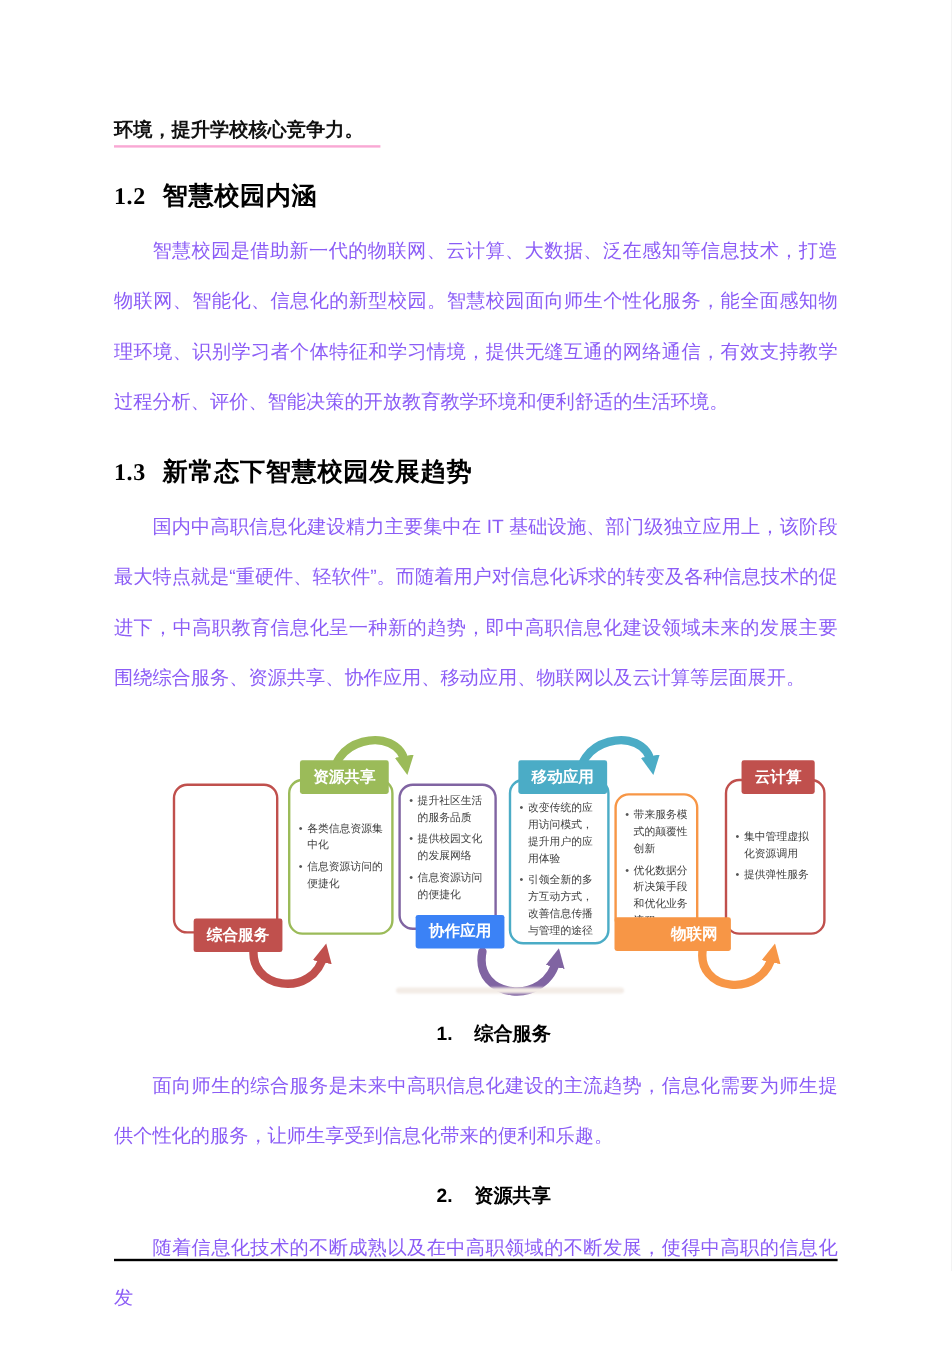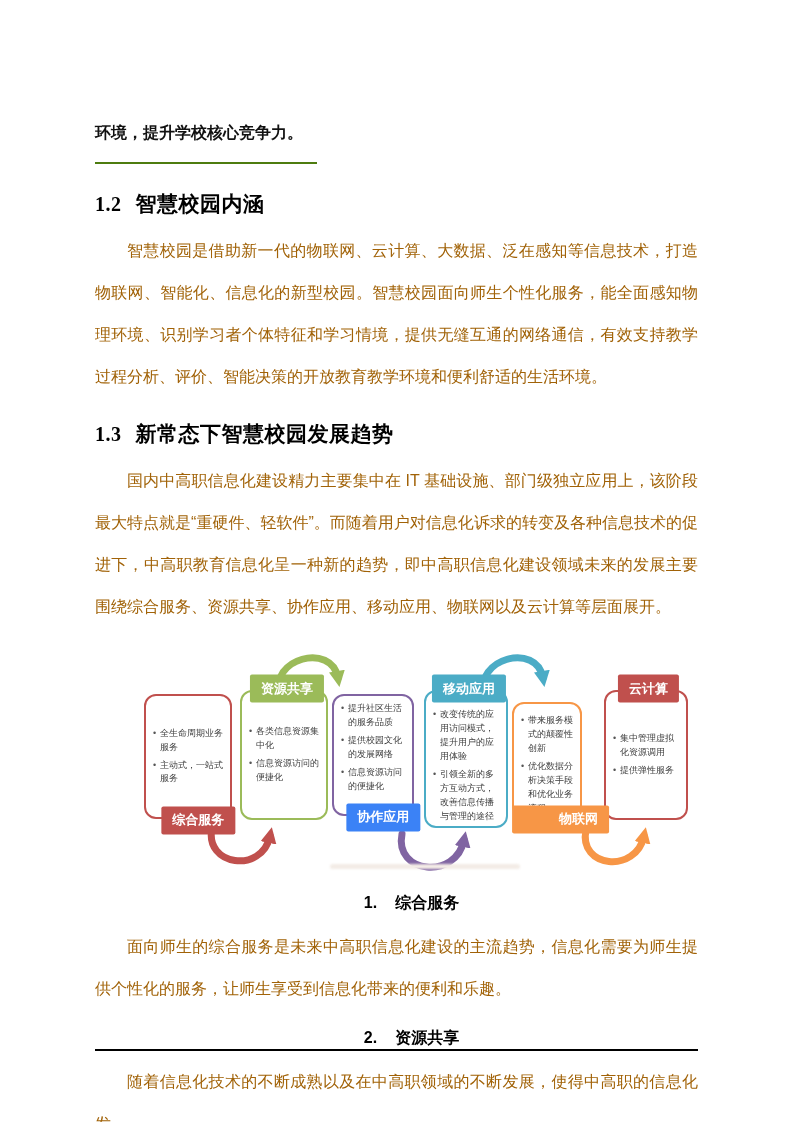--- a/index.html
+++ b/index.html
@@ -10,37 +10,36 @@
     background:#ffffff;
     font-family:"Liberation Sans","DejaVu Sans",sans-serif;
     color:#111;
     overflow:hidden;
   }
   .content{position:absolute;left:95px;top:0;width:603px;}
 
   .intro-line{margin-top:98px;font-size:16px;font-weight:bold;}
   .intro-line span{
     display:inline-block;
-    border-bottom:2px solid #4d7c0f;
-    padding:0 14px 18px 0;
-    margin-top:25px;
+    border-bottom:2px solid #f9a8d4;
+    padding:0 14px 2px 0;
   }
 
   h2.sec{
     margin:26px 0 0 0;
     font-size:21px;font-weight:bold;color:#000;
     letter-spacing:.5px;
   }
   h2.sec .num{font-family:"Liberation Serif","DejaVu Serif",serif;margin-right:14px;font-size:20px;}
 
   p.body{
     margin:12px 0 0 0;
     font-size:16px;line-height:42px;
     text-align:justify;text-indent:2em;
-    color:#a16207;
+    color:#8b5cf6;
   }
 
   .subhead{
     margin:18px 0 0 30px;
     font-size:16px;font-weight:bold;color:#000;text-align:center;
   }
   .subhead .num{margin-right:18px;}
 
   
   .diagram{
@@ -142,24 +141,20 @@
           </marker>
         </defs>
         <path class="arc" d="M 140 46 C 128 8, 192 -8, 198 28" marker-end="url(#ah-green)" style="stroke: rgb(155, 187, 89);"></path>
         <path class="arc" d="M 345 46 C 333 8, 397 -8, 403 28" marker-end="url(#ah-teal)" style="stroke: rgb(75, 172, 198);"></path>
         <path class="arc" d="M 72 178 C 64 216, 122 224, 130 186" marker-end="url(#ah-red)" style="stroke: rgb(192, 80, 77);"></path>
         <path class="arc" d="M 262 184 C 254 224, 316 230, 324 190" marker-end="url(#ah-purple)" style="stroke: rgb(128, 100, 162);"></path>
         <path class="arc" d="M 446 180 C 438 218, 496 224, 504 186" marker-end="url(#ah-orange)" style="stroke: rgb(247, 150, 70);"></path>
       </svg>
 
       <div class="dnode n1" style="border-color: rgb(192, 80, 77);">
-        <div class="bullets">
-          <div class="b">全生命周期业务服务</div>
-          <div class="b">主动式，一站式服务</div>
-        </div>
         <div class="dlabel bottom" style="background-color: rgb(192, 80, 77);">综合服务</div>
       </div>
 
       <div class="dnode n2" style="border-color: rgb(155, 187, 89);">
         <div class="bullets">
           <div class="b">各类信息资源集中化</div>
           <div class="b">信息资源访问的便捷化</div>
         </div>
         <div class="dlabel top" style="background-color: rgb(155, 187, 89);">资源共享</div>
       </div>

